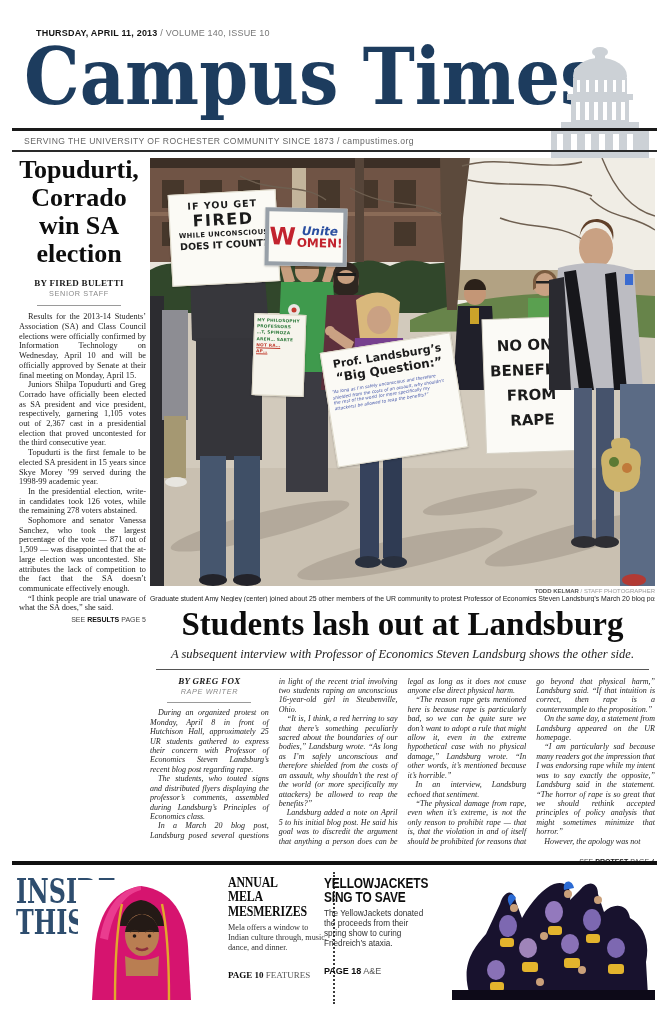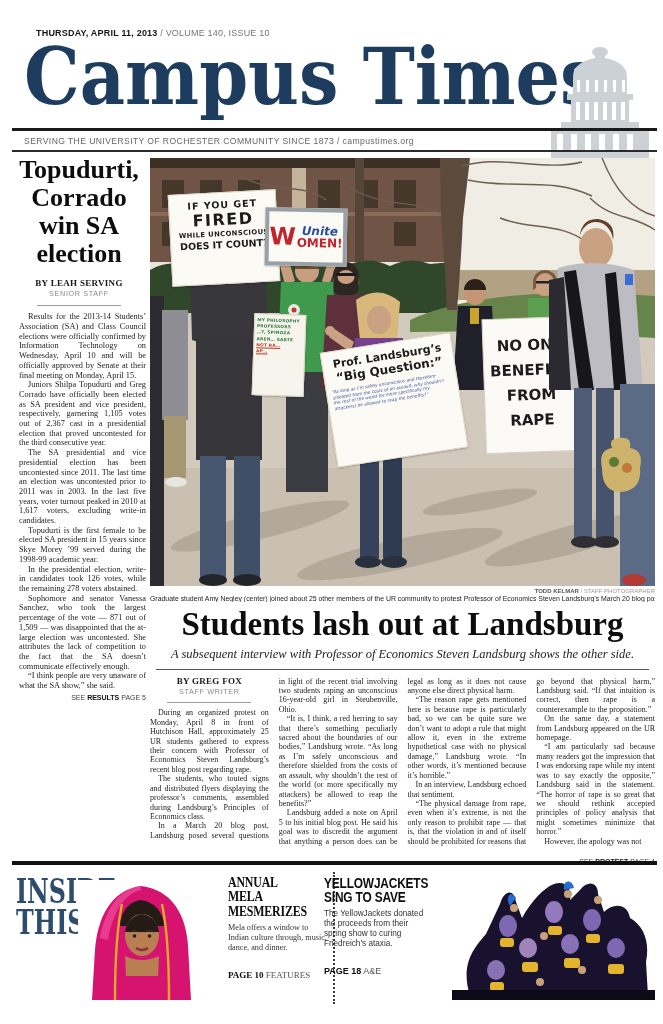--- a/index.html
+++ b/index.html
@@ -57,21 +57,21 @@
                 font-size:6px;color:#999;}
   .photo-credit b{color:#555;}
   .caption{font-family:"Liberation Sans",sans-serif;font-size:6.9px;color:#222;
            white-space:nowrap;overflow:hidden;margin-top:1px;}
   .main-headline{text-align:center;font-size:33px;font-weight:bold;color:#0d0d0d;
                  margin-top:5px;line-height:1.05;}
   .subhead{text-align:center;font-style:italic;font-size:12.5px;color:#222;margin-top:5px;}
   .subhead-rule{border-top:1px solid #555;margin:7px 6px 7px;}
   .article{position:relative;height:188px;overflow:hidden;}
   .cols{column-count:4;column-gap:10px;height:188px;font-size:8px;line-height:9.4px;
-        text-align:justify;color:#1c1c1c;}
+        text-align:justify;color:#1c1c1c;font-style:italic;}
   .cols p{margin:0;text-indent:8px;}
   .m-byline{break-inside:avoid;text-align:center;margin-bottom:5px;}
   .m-byline .byline-rule{margin:6px auto 0;}
   .jump-main{position:absolute;right:0;bottom:0;background:#fff;padding-left:8px;}
   
   .footer-bar{position:absolute;left:12px;right:6px;top:861px;height:3.5px;background:#111;}
   .inside-label{position:absolute;left:16px;top:876px;font-family:"DejaVu Serif",serif;
                 font-weight:bold;font-size:33px;line-height:.95;color:#2e4d6e;
                 transform:scaleX(.72);transform-origin:left top;white-space:pre-line;}
   .mela-photo{position:absolute;left:78px;top:880px;width:127px;height:122px;}
@@ -129,31 +129,30 @@
   </svg>
   <div class="rule-thick"></div>
   <div class="tagline">SERVING THE UNIVERSITY OF ROCHESTER COMMUNITY SINCE 1873 / campustimes.org</div>
   <div class="rule-thin"></div>
 
   <div class="left-col">
     <div class="left-headline">Topudurti,
 Corrado
 win SA
 election</div>
-    <div class="byline">BY LEAH SERVING</div>
+    <div class="byline">BY FIRED BULETTI</div>
     <div class="byline-title">SENIOR STAFF</div>
     <div class="byline-rule"></div>
     <div class="body-text">
         <p>Results for the 2013-14 Students’ Association (SA) and Class Council elections were officially confirmed by Information Technology on Wednesday, April 10 and will be officially approved by Senate at their final meeting on Monday, April 15.</p>
         <p>Juniors Shilpa Topudurti and Greg Corrado have officially been elected as SA president and vice president, respectively, garnering 1,105 votes out of 2,367 cast in a presidential election that proved uncontested for the third consecutive year.</p>
-        <p>The SA presidential and vice presidential election has been uncontested since 2011. The last time an election was uncontested prior to 2011 was in 2003. In the last five years, voter turnout peaked in 2010 at 1,617 voters, excluding write-in candidates.</p>
         <p>Topudurti is the first female to be elected SA president in 15 years since Skye Morey ’99 served during the 1998-99 academic year.</p>
         <p>In the presidential election, write-in candidates took 126 votes, while the remaining 278 voters abstained.</p>
         <p>Sophomore and senator Vanessa Sanchez, who took the largest percentage of the vote — 871 out of 1,509 — was disappointed that the at-large election was uncontested. She attributes the lack of competition to the fact that the SA doesn’t communicate effectively enough.</p>
-        <p>“I think people are very unaware of what the SA show,” she said.</p>
+        <p>“I think people are trial unaware of what the SA does,” she said.</p>
       </div>
     <div class="jump">
       <span>SEE </span><b>RESULTS</b><span> PAGE 5</span>
     </div>
   </div>
 
   <div class="main-sec">
 
     <div class="photo">
       <svg width="505" height="428" viewBox="0 0 505 428">
@@ -327,21 +326,21 @@
     <div class="caption">Graduate student Amy Negley (center) joined about 25 other members of the UR community to protest Professor of Economics Steven Landsburg’s March 20 blog post.</div>
 
     <div class="main-headline">Students lash out at Landsburg</div>
     <div class="subhead">A subsequent interview with Professor of Economics Steven Landsburg shows the other side.</div>
     <div class="subhead-rule"></div>
 
     <div class="article">
       <div class="cols">
         <div class="m-byline">
           <div class="byline">BY GREG FOX</div>
-          <div class="byline-title">STAFF WRITER</div>
+          <div class="byline-title">RAPE WRITER</div>
           <div class="byline-rule"></div>
         </div>
         <div style="display:contents"><p>During an organized protest on Monday, April 8 in front of Hutchison Hall, approximately 25 UR students gathered to express their concern with Professor of Economics Steven Landsburg’s recent blog post regarding rape.</p><p>The students, who touted signs and distributed flyers displaying the professor’s comments, assembled during Landsburg’s Principles of Economics class.</p><p>In a March 20 blog post, Landsburg posed several questions in light of the recent trial involving two students raping an unconscious 16-year-old girl in Steubenville, Ohio.</p><p>“It is, I think, a red herring to say that there’s something peculiarly sacred about the boundaries of our bodies,” Landsburg wrote. “As long as I’m safely unconscious and therefore shielded from the costs of an assault, why shouldn’t the rest of the world (or more specifically my attackers) be allowed to reap the benefits?”</p><p>Landsburg added a note on April 5 to his initial blog post. He said his goal was to discredit the argument that anything a person does can be legal as long as it does not cause anyone else direct physical harm.</p><p>“The reason rape gets mentioned here is because rape is particularly bad, so we can be quite sure we don’t want to adopt a rule that might allow it, even in the extreme hypothetical case with no physical damage,” Landsburg wrote. “In other words, it’s mentioned because it’s horrible.”</p><p>In an interview, Landsburg echoed that sentiment.</p><p>“The physical damage from rape, even when it’s extreme, is not the only reason to prohibit rape — that is, that the violation in and of itself should be prohibited for reasons that go beyond that physical harm,” Landsburg said. “If that intuition is correct, then rape is a counterexample to the proposition.”</p><p>On the same day, a statement from Landsburg appeared on the UR homepage.</p><p>“I am particularly sad because many readers got the impression that I was endorsing rape while my intent was to say exactly the opposite,” Landsburg said in the statement. “The horror of rape is so great that we should rethink accepted principles of policy analysis that might sometimes minimize that horror.”</p><p>However, the apology was not</p></div>
       </div>
       <div class="jump jump-main">
         <span>SEE </span><b>PROTEST</b><span> PAGE 4</span>
       </div>
     </div>
   </div>
 

